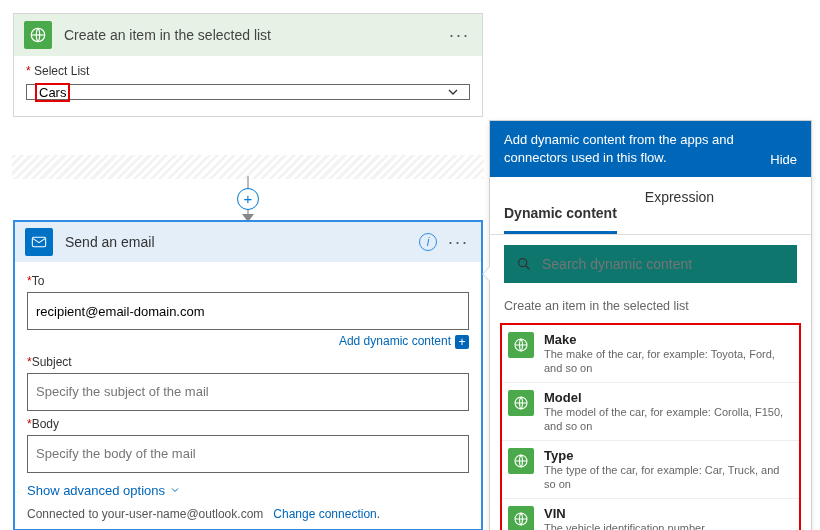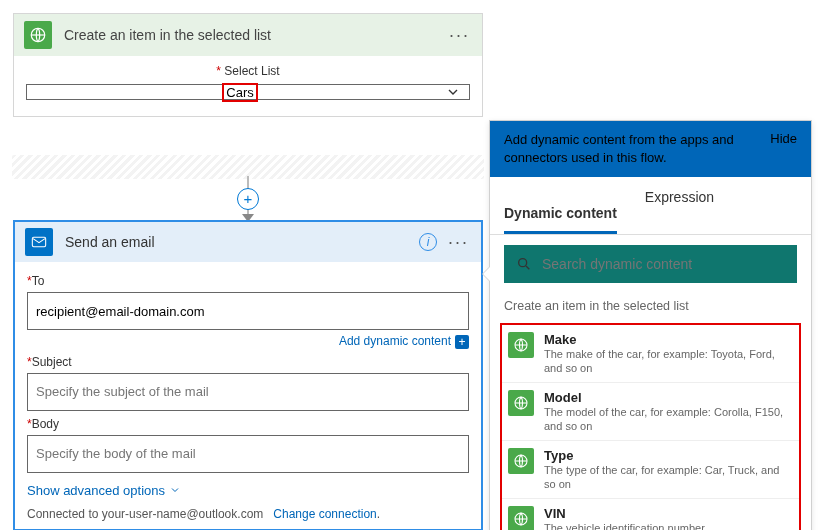--- a/index.html
+++ b/index.html
@@ -6,21 +6,21 @@
   body { background: #fff; position: relative; width: 820px; height: 530px; overflow: hidden; }
   .canvas { position: absolute; inset: 0; }
 
   
   .card1 { position: absolute; left: 13px; top: 13px; width: 470px; border: 1px solid #d6d6d6; background: #fff; }
   .card1-header { display: flex; align-items: center; height: 42px; background: #e7f2e6; padding: 0 10px; }
   .icon-sp { width: 28px; height: 28px; background: #4aa94a; border-radius: 2px; display:flex; align-items:center; justify-content:center; margin-right: 12px; }
   .icon-sp svg { stroke: #fff; fill: none; }
   .card1-title { flex: 1; color: #444; font-size: 14px; }
   .ellipsis { width: 26px; text-align: center; color: #555; font-size: 18px; letter-spacing: 1px; cursor: pointer; }
-  .card1-body { padding: 8px 12px 16px 12px; text-align: center; }
+  .card1-body { padding: 8px 12px 16px 12px; }
   .lbl { font-size: 12px; color: #333; }
   .req { color: #c00; }
   .select-box { margin-top: 6px; border: 1px solid #666; height: 16px; display: flex; align-items: center; padding: 0 8px; cursor: pointer; }
   .select-val { font-size: 13px; flex: 1; }
   .hl-red { border: 2px solid #e20000; padding: 0 2px; display: inline-block; }
   .chev { width: 16px; height: 16px; }
 
   
   .torn { position: absolute; left: 12px; top: 155px; width: 472px; height: 24px;
           background: repeating-linear-gradient(135deg,#eee 0 3px,#fff 3px 6px);
@@ -54,21 +54,21 @@
   .conn-line { font-size: 12px; color: #555; margin-top: 8px; }
   .conn-line a { color: #0066b8; text-decoration: none; cursor: pointer; }
 
   
   .panel { position: absolute; left: 489px; top: 120px; width: 323px; border: 1px solid #d0d0d0; background:#fff;
            box-shadow: 0 2px 6px rgba(0,0,0,.1); }
   .panel-tip { position:absolute; left:-8px; top:145px; width:0; height:0;
                border-top:8px solid transparent; border-bottom:8px solid transparent; border-right:8px solid #d0d0d0; }
   .panel-tip-inner { position:absolute; left:-7px; top:146px; width:0; height:0;
                border-top:7px solid transparent; border-bottom:7px solid transparent; border-right:7px solid #fff; }
-  .panel-blue { background:#0066b8; color:#000000; padding: 10px 14px; display:flex; align-items:flex-start; }
+  .panel-blue { background:#0066b8; color:#ffffff; padding: 10px 14px; display:flex; align-items:flex-end; }
   .panel-blue-txt { flex:1; font-size: 13px; line-height: 18px; }
   .hide-link { font-size: 13px; cursor:pointer; }
   .tabs { display:flex; border-bottom:1px solid #ddd; padding: 0 14px; }
   .tab { padding: 12px 0 10px 0; margin-right: 28px; font-size: 14px; color:#333; cursor:pointer; }
   .tab.active { font-weight:600; border-bottom: 3px solid #0066b8; margin-top: 16px; }
   .search-wrap { padding: 10px 14px; }
   .search-box { background:#0f766e; height: 38px; display:flex; align-items:center; padding: 0 12px; }
   .search-box input { border:none; background:transparent; flex:1; font-size:14px; outline:none; margin-left:10px; }
   .section-title { font-size: 12.5px; color:#666; padding: 6px 14px 10px 14px; }
   .items-box { margin: 0 10px 10px 10px; border: 2px solid #e20000; }

